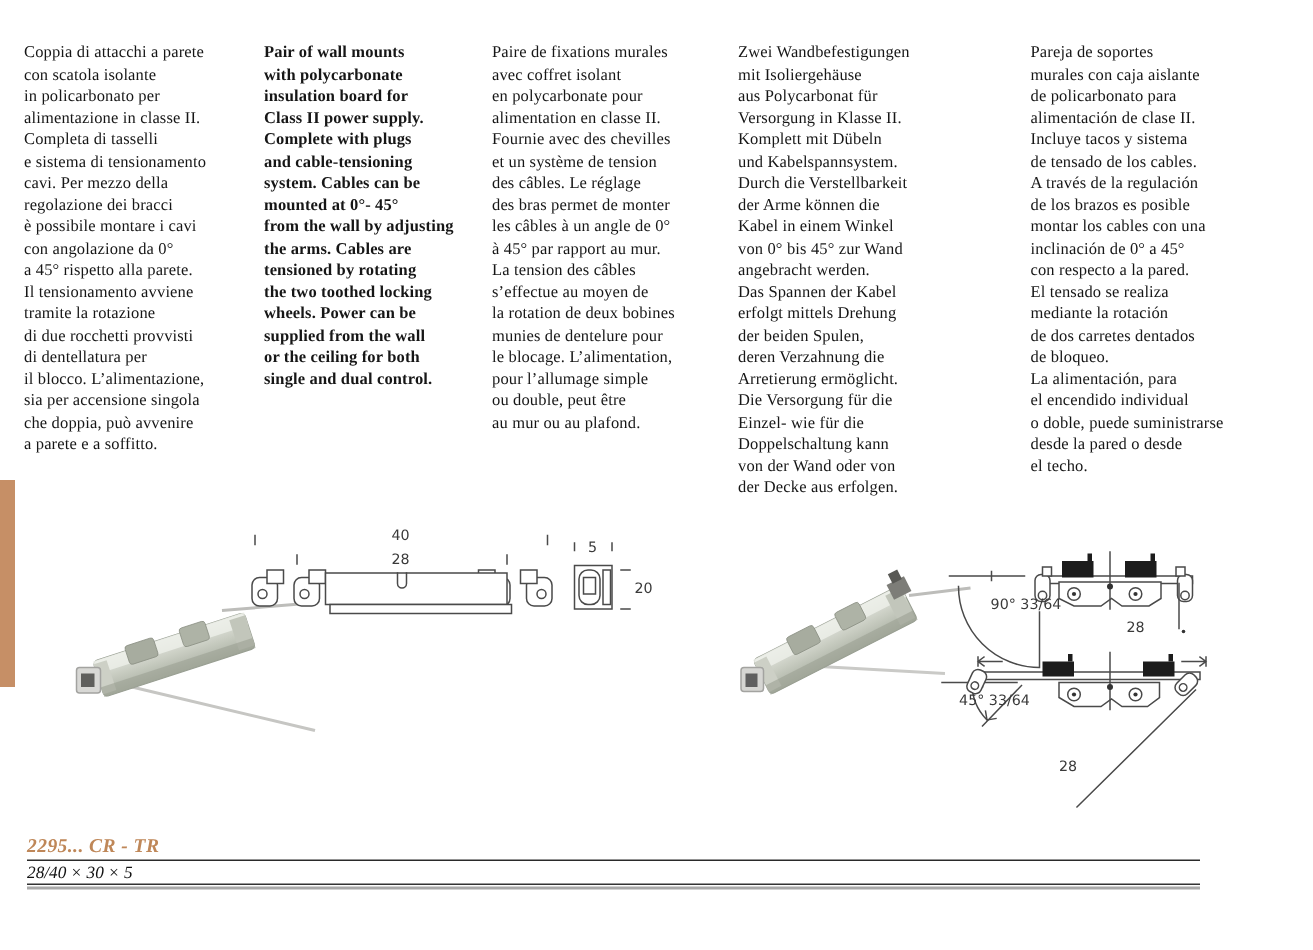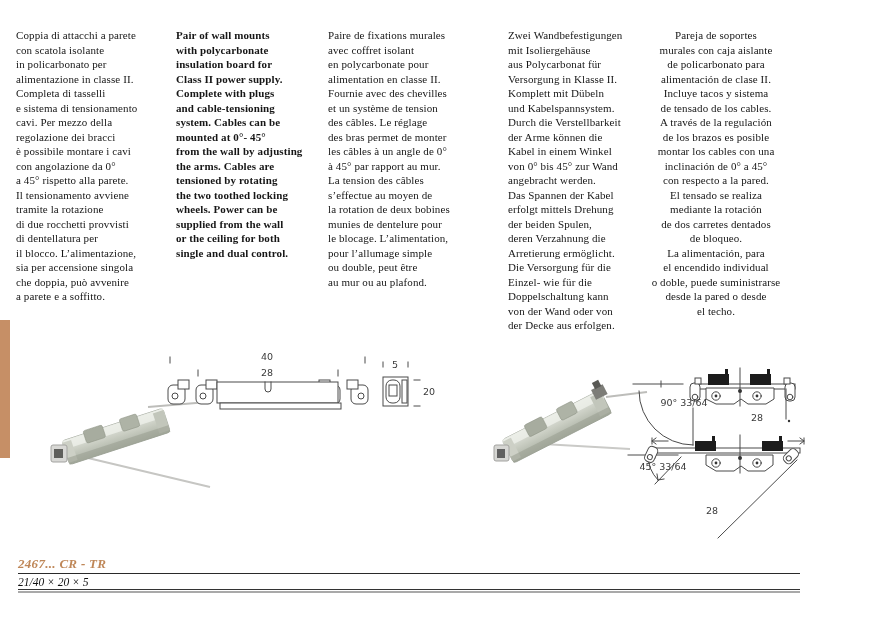--- a/index.html
+++ b/index.html
@@ -13,22 +13,22 @@
     background:var(--accent-bar,#c68f66);
   }
   .col {
     position:absolute; top:28px; width:152px;
     font-size:11px; line-height:14.5px; white-space:pre-line;
     color:#161616; letter-spacing:0.1px;
   }
   .col-1 { left:16px; }
   .col-2 { left:176px;font-weight:bold; }
   .col-3 { left:328px; }
-  .col-4 { left:508px; }
-  .col-5 { left:640px;text-align:center; }
+  .col-4 { left:492px; }
+  .col-5 { left:687px; }
   svg .ln  { fill:none; stroke:var(--drawing-stroke,#4a4a4a); stroke-width:1; stroke-linecap:square; }
   svg .lnw { fill:#fff;  stroke:var(--drawing-stroke,#4a4a4a); stroke-width:1; }
   svg .dk  { fill:#1c1c1c; stroke:none; }
   svg .dot { fill:#333; stroke:none; }
   svg .dim { font-family:"DejaVu Sans","Liberation Sans",sans-serif; font-size:9.5px; fill:#3a3a3a; }
   .footer-code {
     position:absolute; left:18px; top:556px;
     font-style:italic; font-weight:bold; font-size:13px; letter-spacing:0.3px;
     color:var(--product-code,#bf8758);
   }
@@ -282,19 +282,19 @@
           <circle class="dot" cx="132" cy="110" r="1.4"></circle>
         <path class="ln" d="M115,82 V120"></path>
           <circle class="dot" cx="115" cy="105" r="2"></circle>
         <path class="ln" d="M172,107 L93,185" stroke-width="1.8"></path>
       </g>
       <text class="dim" x="38" y="117" text-anchor="middle">45° 33/64</text>
       <text class="dim" x="87" y="161" text-anchor="middle">28</text>
     </g>
   </svg>
 
-  <div class="footer-code">2467... CR - TR</div>
+  <div class="footer-code">2295... CR - TR</div>
   <div class="rule1"></div>
-  <div class="footer-size">21/40 × 20 × 5</div>
+  <div class="footer-size">28/40 × 30 × 5</div>
   <div class="rule2a"></div>
   <div class="rule2b"></div>
 
 </div>
 
 </body></html>

